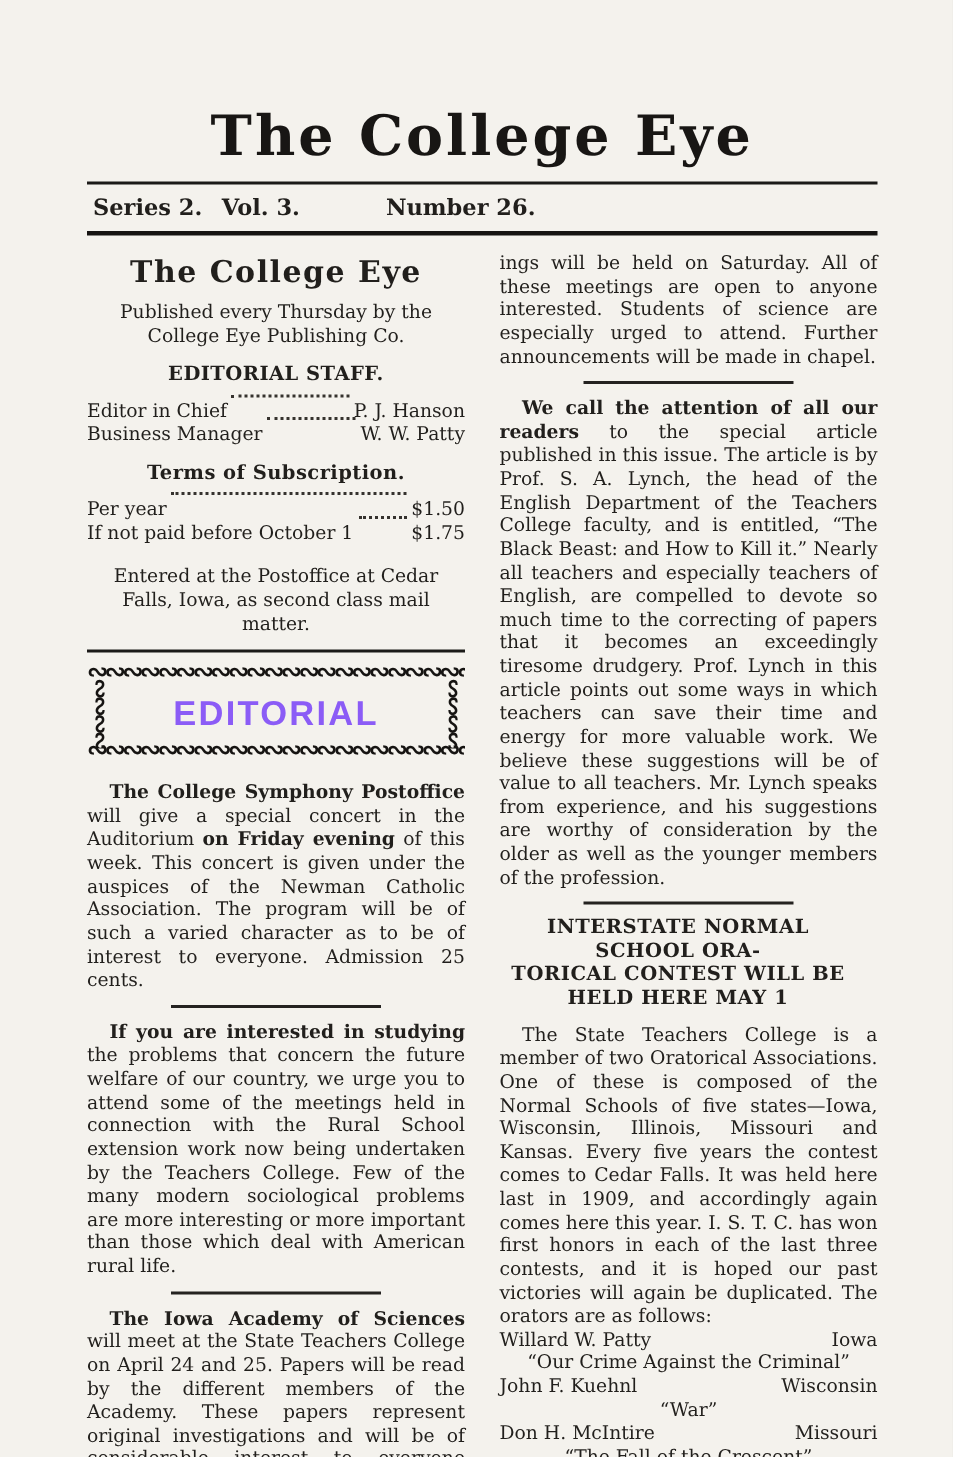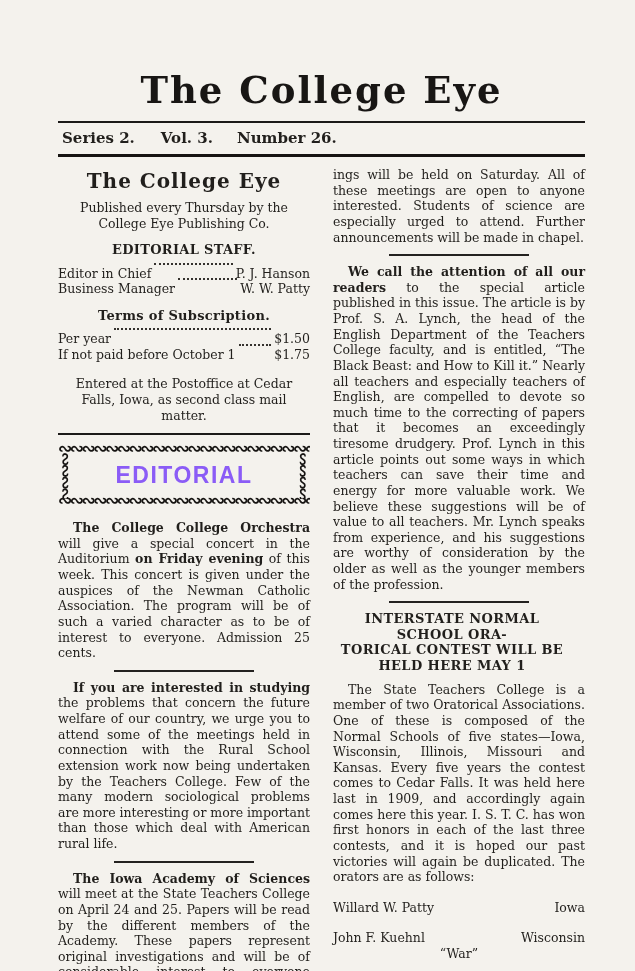--- a/index.html
+++ b/index.html
@@ -18,23 +18,23 @@
     font-size: 37px;
     letter-spacing: 2px;
     color: #181614;
   }
   .rule-thin { border: 0; border-top: 2px solid #1b1a18; margin-top: 9px; }
   .issue-line {
     display: flex; align-items: baseline;
     font-weight: 700; font-size: 15px;
     padding: 6px 4px 7px 4px;
   }
-  .issue-left { display: flex; gap: 26px; width: 175px; }
+  .issue-left { display: flex; gap: 13px; width: 175px; }
   .issue-date { flex: 1; text-align: center; }
-  .issue-number { width: 120px; }
+  .issue-number { width: 120px; text-align: right; }
   .rule-thick { border: 0; border-top: 3px solid #161412; }
   
   .columns { display: flex; gap: 23px; margin-top: 10px; }
   .col { width: 252px; font-size: 12.5px; line-height: 1.25; }
   
   .paper-title {
     text-align: center; font-weight: 700; font-size: 20px;
     letter-spacing: 1px; margin: 2px 0 6px 0;
   }
   .published-note { text-align: center; padding: 0 6px; }
@@ -81,21 +81,21 @@
   .divider {
     width: 140px; border: 0; border-top: 2px solid #242220;
     margin: 9px auto 8px auto;
   }
   .article-heading {
     text-align: center; font-weight: 700; font-size: 13px;
     letter-spacing: 0.4px; margin: 4px 14px 8px 0;
   }
   .article-heading div { line-height: 1.2; }
   
-  .orator-row { display: flex; justify-content: space-between; margin-top: 15px; }
+  .orator-row { display: flex; justify-content: space-between; }
   .oration { text-align: center; }
 </style>
 </head>
 <body>
 
 <div class="page">
 
   <div>
     <div class="masthead-title">The College Eye</div>
     <hr class="rule-thin">
@@ -148,21 +148,21 @@
       <div class="editorial-box">
         <div class="wave-row">∾∾∾∾∾∾∾∾∾∾∾∾∾∾∾∾∾∾∾∾∾∾∾∾</div>
         <div class="editorial-mid">
           <div class="wave-col">∾∾∾∾</div>
           <div class="editorial-title">EDITORIAL</div>
           <div class="wave-col right">∾∾∾∾</div>
         </div>
         <div class="wave-row">∾∾∾∾∾∾∾∾∾∾∾∾∾∾∾∾∾∾∾∾∾∾∾∾</div>
       </div>
 
-      <p class="para indent"><span class="b">The College College Orchestra</span><span> will give a special concert in the Auditorium </span><span class="b">on Friday evening</span><span> of this week.  This concert is given under the auspices of the Newman Catholic Association.  The program will be of such a varied character as to be of interest to everyone.  Admission 25 cents.</span></p>
+      <p class="para indent"><span class="b">The College Symphony Postoffice</span><span> will give a special concert in the Auditorium </span><span class="b">on Friday evening</span><span> of this week.  This concert is given under the auspices of the Newman Catholic Association.  The program will be of such a varied character as to be of interest to everyone.  Admission 25 cents.</span></p>
 
       <hr class="divider">
 
       <p class="para indent"><span class="b">If you are interested in studying</span><span> the problems that concern the future welfare of our country, we urge you to attend some of the meetings held in connection with the Rural School extension work now being undertaken by the Teachers College.  Few of the many modern sociological problems are more interesting or more important than those which deal with American rural life.</span></p>
 
       <hr class="divider">
 
       <p class="para indent"><span class="b">The Iowa Academy of Sciences</span><span> will meet at the State Teachers College on April 24 and 25.  Papers will be read by the different members of the Academy.  These papers represent original investigations and will be of considerable interest to everyone interested in science.  Friday evening, Prof. </span></p>
 
     </div>
@@ -183,20 +183,21 @@
         <div>HELD HERE MAY 1</div>
       </div>
 
       <p class="para indent">The State Teachers College is a member of two Oratorical Associations.  One of these is composed of the Normal Schools of five states—Iowa, Wisconsin, Illinois, Missouri and Kansas.  Every five years the contest comes to Cedar Falls.  It was held here last in 1909, and accordingly again comes here this year.  I. S. T. C. has won first honors in each of the last three contests, and it is hoped our past victories will again be duplicated.  The orators are as follows:</p>
 
       <div>
         <div class="orator-row">
           <span>Willard W. Patty</span>
           <span>Iowa</span>
         </div>
+        <div class="oration">“Our Crime Against the Criminal”</div>
 
         <div class="orator-row">
           <span>John F. Kuehnl</span>
           <span>Wisconsin</span>
         </div>
         <div class="oration">“War”</div>
 
         <div class="orator-row">
           <span>Don H. McIntire</span>
           <span>Missouri</span>

